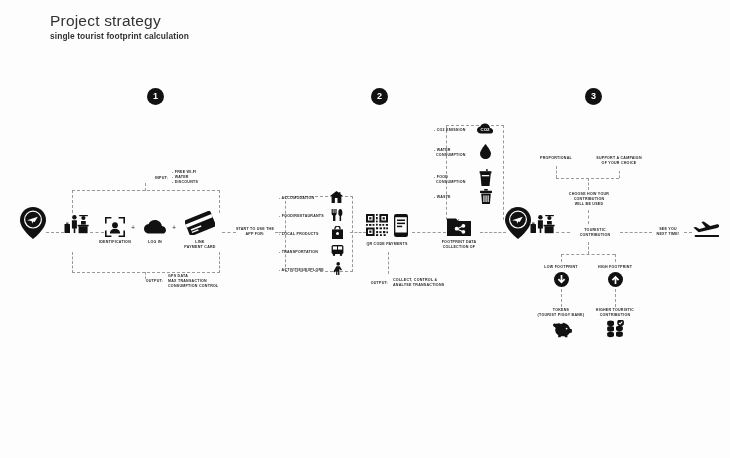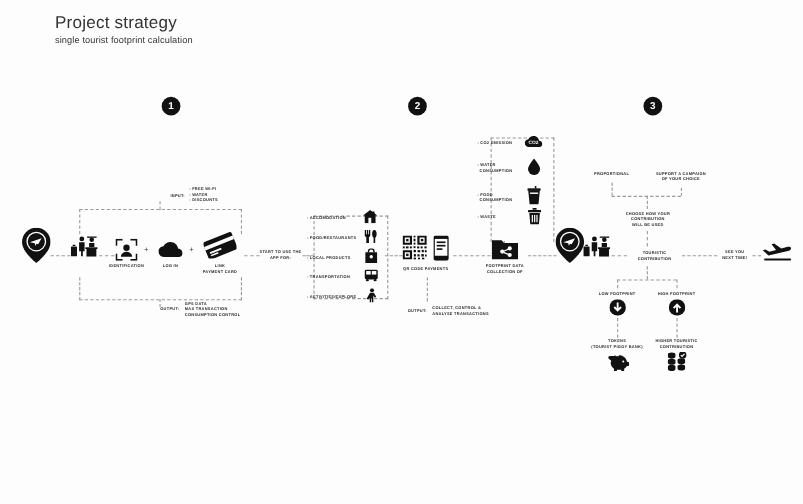--- a/index.html
+++ b/index.html
@@ -10,21 +10,21 @@
     color:#1a1a1a;
     overflow:hidden;
     position:relative;
   }
   #stage{position:absolute;left:0;top:0;width:730px;height:458px;}
   .abs{position:absolute;}
 
   
   #header{left:34px;top:12px;margin-left:16px;}
   #header .h1{font-size:15.5px;font-weight:400;letter-spacing:.2px;color:#333;line-height:18px;}
-  #header .h2{font-size:8.4px;font-weight:400;letter-spacing:.1px;color:#333;margin-top:1px;}
+  #header .h2{font-size:8.4px;font-weight:700;letter-spacing:.1px;color:#333;margin-top:1px;}
 
   
   .step-circle{
     width:17px;height:17px;border-radius:50%;background:#111;
     color:#fff;font-size:9px;font-weight:700;
     display:flex;align-items:center;justify-content:center;
     line-height:1;
   }
 
   

